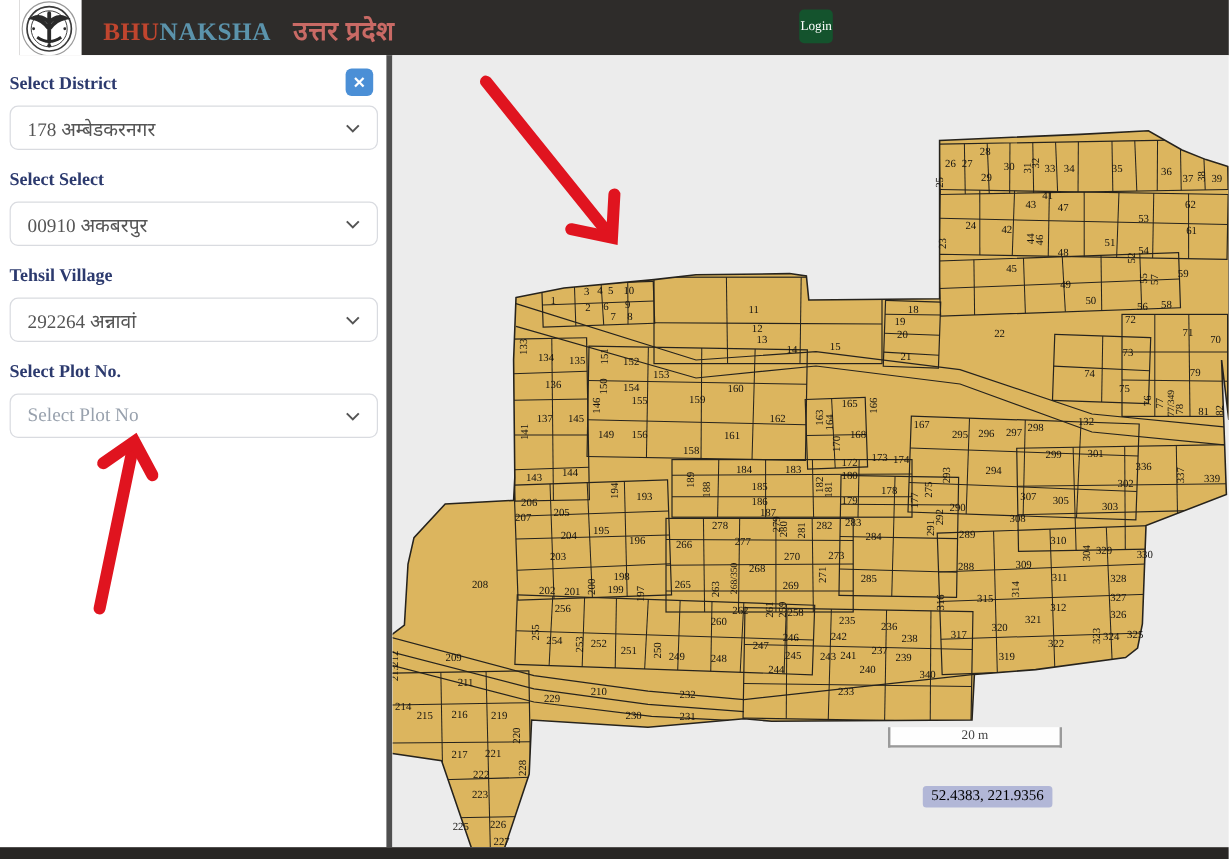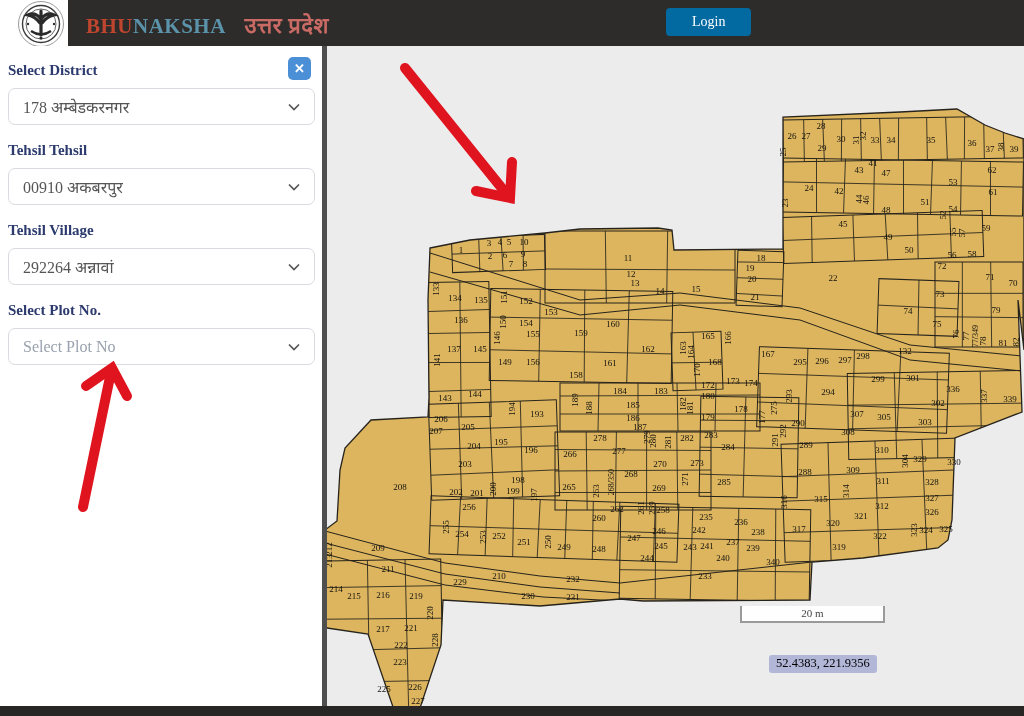--- a/index.html
+++ b/index.html
@@ -7,22 +7,22 @@
        font-family:"Liberation Serif",serif;background:#ffffff;}
 
   
   .header{position:absolute;left:16px;top:0;width:1024px;height:46px;background:#2e2c2a;}
   .logo-box{position:absolute;left:0;top:0;width:52px;height:46px;background:#ffffff;}
   .logo-svg{position:absolute;left:2px;top:1px;overflow:visible;}
   .brand{position:absolute;left:70px;top:9px;font-size:21px;font-weight:bold;letter-spacing:.5px;white-space:nowrap;}
   .brand .bhu{color:#c0452e;}
   .brand .naksha{color:#5b93ab;}
   .brand .hindi{color:#c96a65;margin-left:14px;font-size:22px;}
-  .login-btn{position:absolute;left:650px;top:8px;height:28px;padding:0 26px;background:#0369a1;
-             color:#fff;font-size:14px;border:none;border-radius:4px;font-family:"Liberation Serif",serif;
+  .login-btn{position:absolute;left:650px;top:8px;height:28px;padding:0 1px;background:#14532d;
+             color:#fff;font-size:11px;border:none;border-radius:4px;font-family:"Liberation Serif",serif;
              display:flex;align-items:center;cursor:pointer;}
 
   
   .sidebar{position:absolute;left:0;top:46px;width:322px;height:660px;background:#ffffff;padding:0;box-sizing:border-box;}
   .close-btn{position:absolute;top:11px;right:11px;width:23px;height:23px;background:#4b8fd6;border:none;
              border-radius:5px;color:#fff;font-size:13px;font-weight:bold;line-height:23px;text-align:center;
              cursor:pointer;font-family:"Liberation Sans",sans-serif;padding:0;}
   .fields{padding:16px 7px 0 8px;border-radius:29px;}
   .fgroup{margin-bottom:17px;}
   .flabel{font-size:15px;font-weight:bold;color:#2c3a6e;margin-bottom:9px;}
@@ -74,21 +74,21 @@
     <div class="fgroup">
       <div class="flabel">Select District</div>
       <div class="fselect">
         <span class="fvalue">178 अम्बेडकरनगर</span>
         <svg class="chev" width="12" height="8" viewBox="0 0 12 8">
             <polyline points="1,1.5 6,6.5 11,1.5" fill="none" stroke="#555" stroke-width="1.7"></polyline>
           </svg>
       </div>
     </div>
     <div class="fgroup">
-      <div class="flabel">Tehsil Tehsil</div>
+      <div class="flabel">Select Select</div>
       <div class="fselect">
         <span class="fvalue">00910 अकबरपुर</span>
         <svg class="chev" width="12" height="8" viewBox="0 0 12 8">
             <polyline points="1,1.5 6,6.5 11,1.5" fill="none" stroke="#555" stroke-width="1.7"></polyline>
           </svg>
       </div>
     </div>
     <div class="fgroup">
       <div class="flabel">Tehsil Village</div>
       <div class="fselect">

